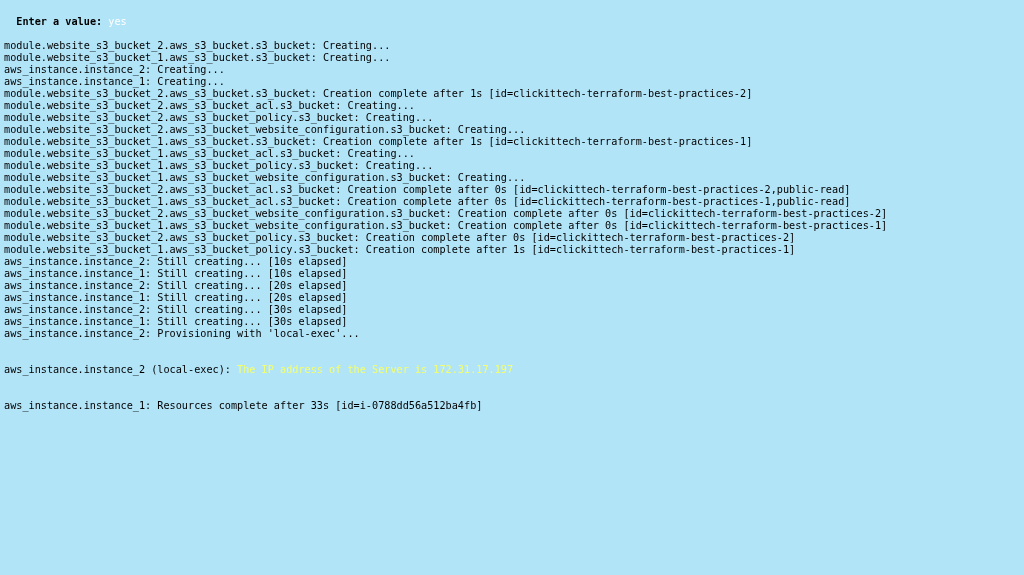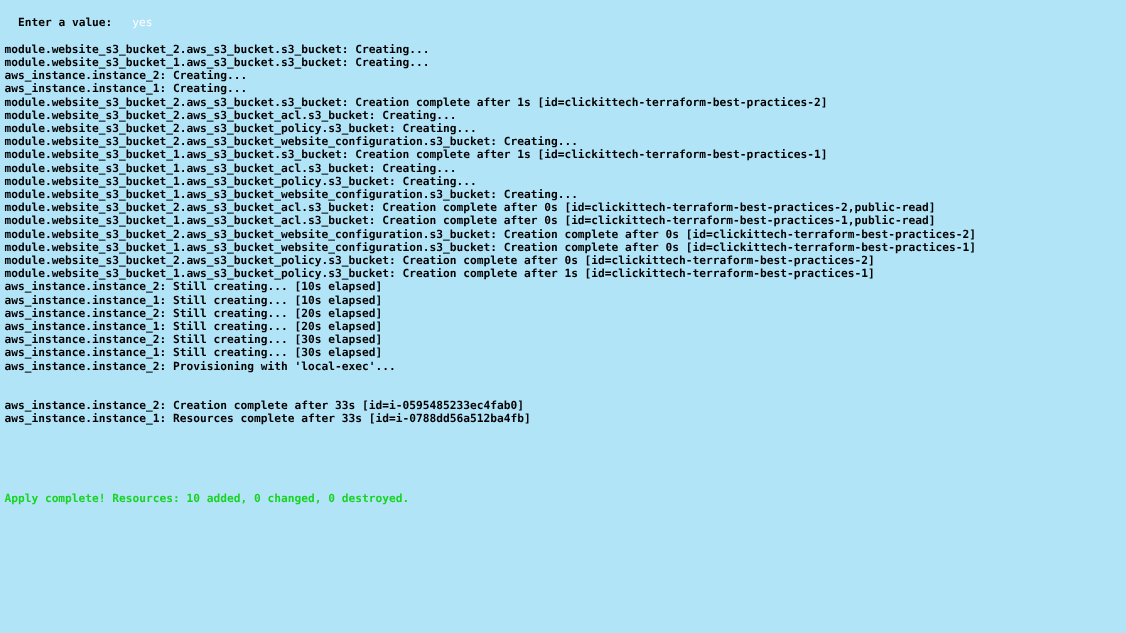--- a/index.html
+++ b/index.html
@@ -13,32 +13,32 @@
     line-height: 12px;
     background: #b2e4f8;
   }
   .terminal {
     box-sizing: border-box;
     padding: 4px 4px;
     white-space: pre;
   }
   .line { color: #000; }
   .prompt-label { color: #000; font-weight: bold; margin-top: 31px; }
-  .input-echo { color: #ffffff; margin-left: 12px; }
-  .plain { color: #000; font-weight: bold; }
+  .input-echo { color: #ffffff; }
+  .plain { color: #000; font-weight: normal; }
   .yellow { color: #f3ff6e; }
   .green { color: #18d422; font-weight: bold; }
   .block { display: block; }
 </style>
 </head>
 <body>
 
 <div class="terminal">
   <span class="line"><span class="prompt-label">Enter a value: </span><span class="input-echo">yes</span></span>
   <div id="log-lines"><div class="plain line"></div><div class="plain line">module.website_s3_bucket_2.aws_s3_bucket.s3_bucket: Creating...</div><div class="plain line">module.website_s3_bucket_1.aws_s3_bucket.s3_bucket: Creating...</div><div class="plain line">aws_instance.instance_2: Creating...</div><div class="plain line">aws_instance.instance_1: Creating...</div><div class="plain line">module.website_s3_bucket_2.aws_s3_bucket.s3_bucket: Creation complete after 1s [id=clickittech-terraform-best-practices-2]</div><div class="plain line">module.website_s3_bucket_2.aws_s3_bucket_acl.s3_bucket: Creating...</div><div class="plain line">module.website_s3_bucket_2.aws_s3_bucket_policy.s3_bucket: Creating...</div><div class="plain line">module.website_s3_bucket_2.aws_s3_bucket_website_configuration.s3_bucket: Creating...</div><div class="plain line">module.website_s3_bucket_1.aws_s3_bucket.s3_bucket: Creation complete after 1s [id=clickittech-terraform-best-practices-1]</div><div class="plain line">module.website_s3_bucket_1.aws_s3_bucket_acl.s3_bucket: Creating...</div><div class="plain line">module.website_s3_bucket_1.aws_s3_bucket_policy.s3_bucket: Creating...</div><div class="plain line">module.website_s3_bucket_1.aws_s3_bucket_website_configuration.s3_bucket: Creating...</div><div class="plain line">module.website_s3_bucket_2.aws_s3_bucket_acl.s3_bucket: Creation complete after 0s [id=clickittech-terraform-best-practices-2,public-read]</div><div class="plain line">module.website_s3_bucket_1.aws_s3_bucket_acl.s3_bucket: Creation complete after 0s [id=clickittech-terraform-best-practices-1,public-read]</div><div class="plain line">module.website_s3_bucket_2.aws_s3_bucket_website_configuration.s3_bucket: Creation complete after 0s [id=clickittech-terraform-best-practices-2]</div><div class="plain line">module.website_s3_bucket_1.aws_s3_bucket_website_configuration.s3_bucket: Creation complete after 0s [id=clickittech-terraform-best-practices-1]</div><div class="plain line">module.website_s3_bucket_2.aws_s3_bucket_policy.s3_bucket: Creation complete after 0s [id=clickittech-terraform-best-practices-2]</div><div class="plain line">module.website_s3_bucket_1.aws_s3_bucket_policy.s3_bucket: Creation complete after 1s [id=clickittech-terraform-best-practices-1]</div><div class="plain line">aws_instance.instance_2: Still creating... [10s elapsed]</div><div class="plain line">aws_instance.instance_1: Still creating... [10s elapsed]</div><div class="plain line">aws_instance.instance_2: Still creating... [20s elapsed]</div><div class="plain line">aws_instance.instance_1: Still creating... [20s elapsed]</div><div class="plain line">aws_instance.instance_2: Still creating... [30s elapsed]</div><div class="plain line">aws_instance.instance_1: Still creating... [30s elapsed]</div><div class="plain line">aws_instance.instance_2: Provisioning with 'local-exec'...</div></div>
-  <div id="completion-lines"><div class="plain line">aws_instance.instance_2: Creation complete after 33s [id=i-0595485233ec4fab0]</div><div class="plain line">aws_instance.instance_1: Resources complete after 33s [id=i-0788dd56a512ba4fb]</div></div>
+  <div class="line"><span class="plain">aws_instance.instance_2 (local-exec): </span><span class="yellow">The IP address of the Server is 172.31.17.197</span></div>
+  <div id="completion-lines"><div class="plain line">aws_instance.instance_1: Resources complete after 33s [id=i-0788dd56a512ba4fb]</div></div>
   <div class="block" style="height:12px"></div>
-  <div class="green">Apply complete! Resources: 10 added, 0 changed, 0 destroyed.</div>
   <div class="block" style="height:12px"></div>
   
   
   
 </div>
 
 </body></html>

